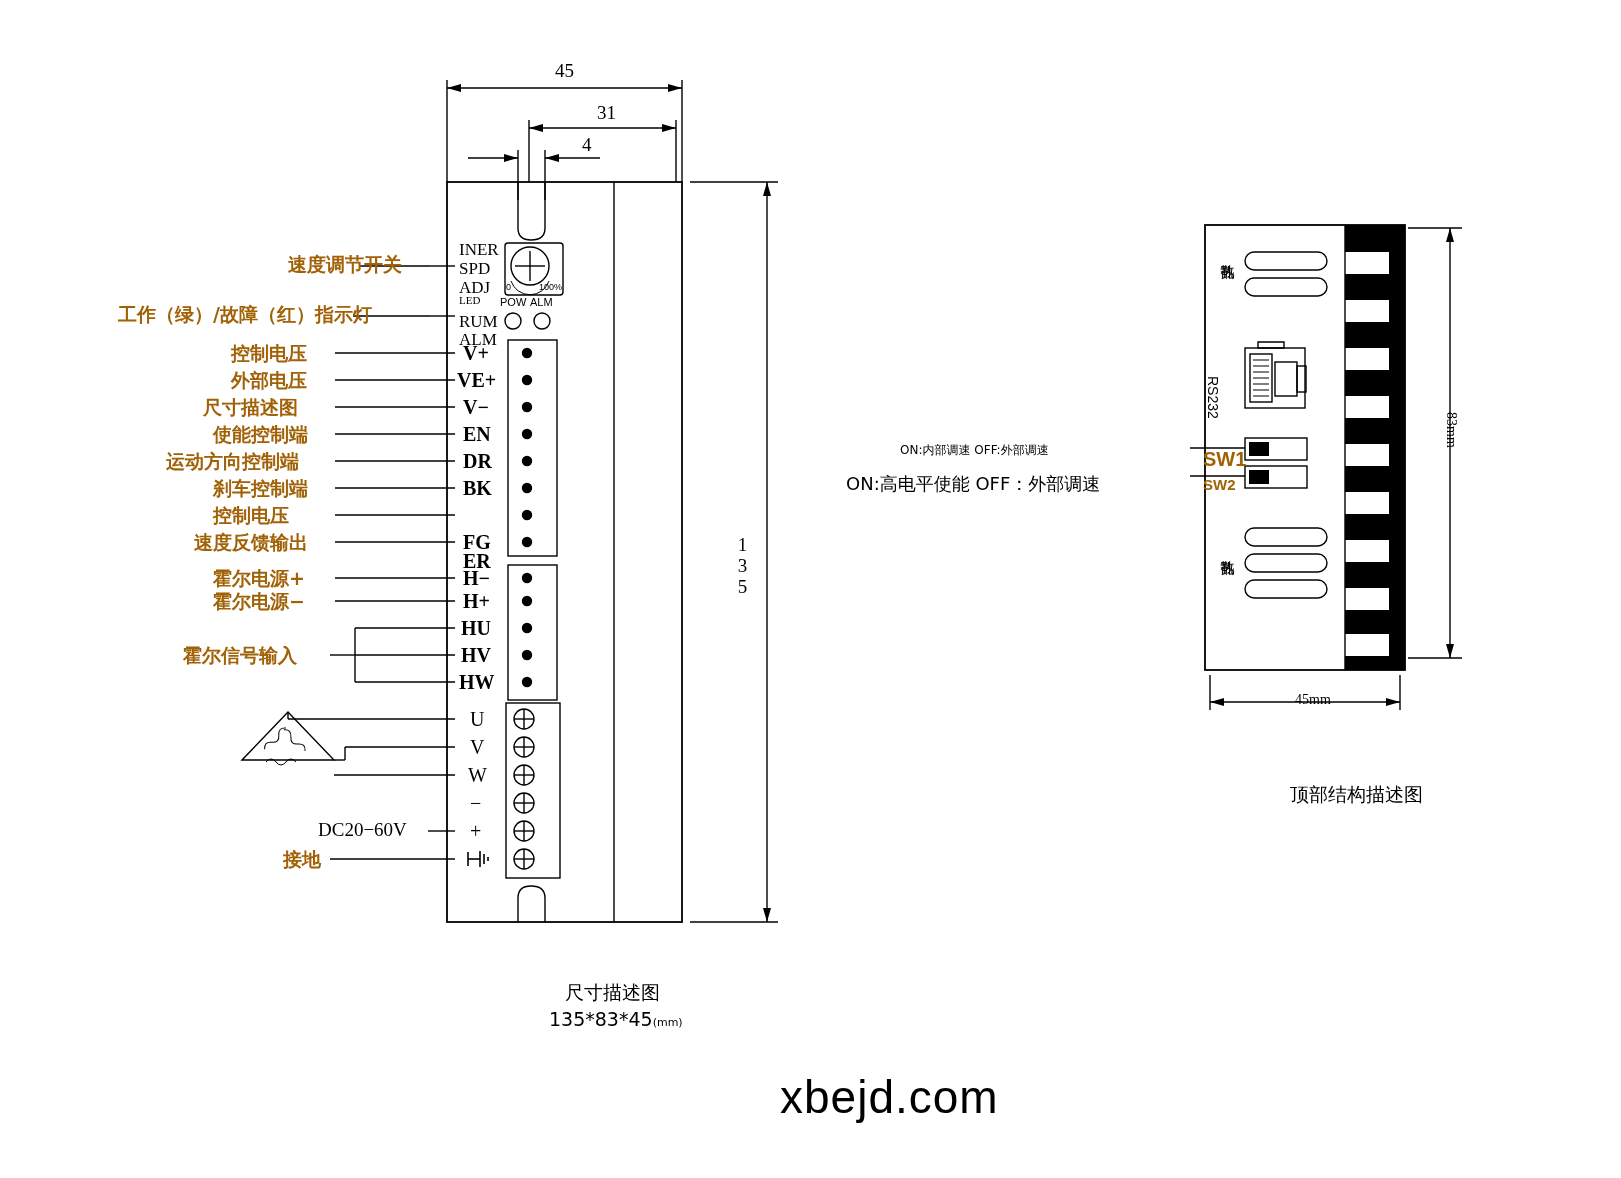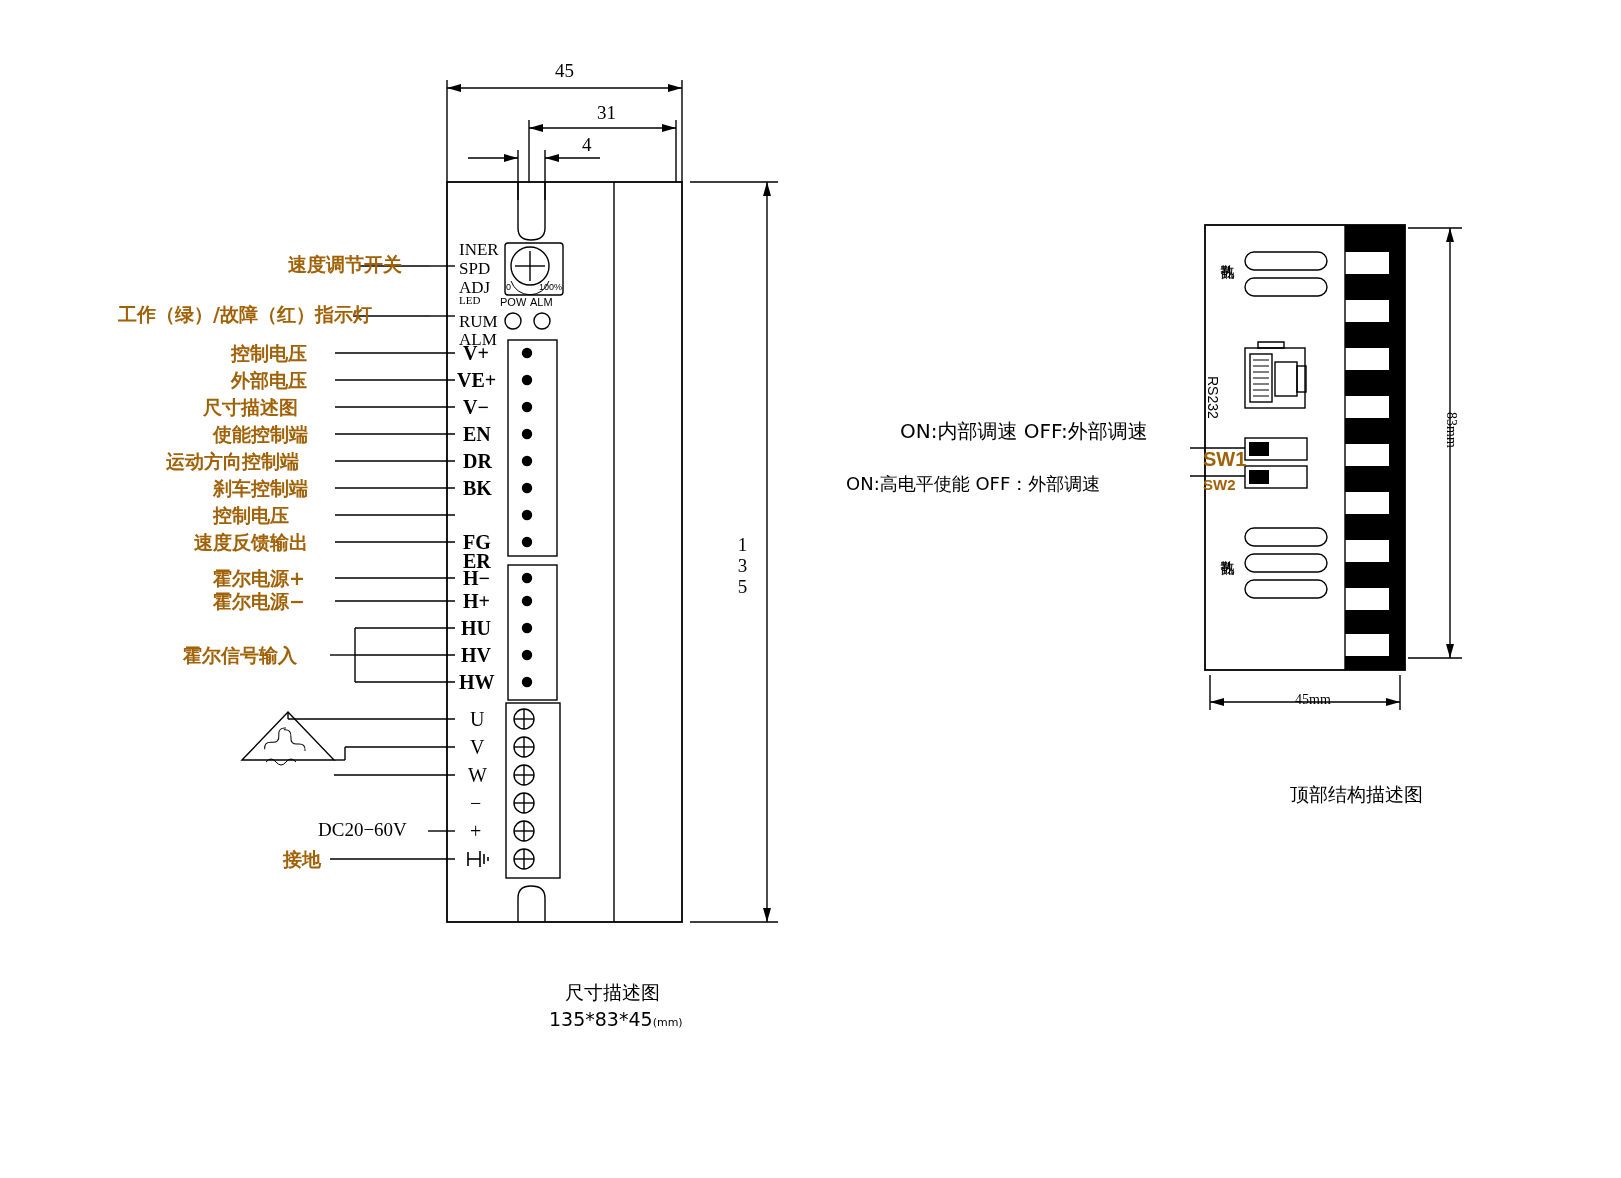--- a/index.html
+++ b/index.html
@@ -336,22 +336,23 @@
     </g>
   </svg>
 
   <div class="cn vert" style="position:absolute; left:1219px; top:254px; font-size:14px;">散热孔</div>
   <div class="cn vert" style="position:absolute; left:1219px; top:550px; font-size:14px;">散热孔</div>
   <div style="position:absolute; left:1205px; top:376px; font-family:'Liberation Sans',sans-serif; font-size:14px; writing-mode:vertical-rl;">RS232</div>
 
   <div class="lbl" style="left:1203px; top:448px; font-size:20px;">SW1</div>
   <div class="lbl" style="left:1203px; top:476px; font-size:15px;">SW2</div>
 
-  <div class="cn" style="position:absolute; left:900px; top:418px; font-family:'DejaVu Sans',sans-serif; font-size:20px; white-space:nowrap;">ON:内部调速  OFF:外部调速</div>
+  <div class="cn" style="position:absolute; left:900px; top:442px; font-family:'DejaVu Sans',sans-serif; font-size:12px; white-space:nowrap;">ON:内部调速  OFF:外部调速</div>
   <div class="cn" style="position:absolute; left:846px; top:472px; font-family:'DejaVu Sans',sans-serif; font-size:18px; white-space:nowrap;">ON:高电平使能  OFF：外部调速</div>
 
   <div class="dim" style="left:1443px; top:412px; font-size:14px; writing-mode:vertical-rl;">83mm</div>
   <div class="dim" style="left:1295px; top:692px; font-size:14px;">45mm</div>
 
   <div class="caption" style="left:1290px; top:782px;">顶部结构描述图</div>
 
+  <div class="watermark" style="left:780px; top:1070px;">xbejd.com</div>
 
 </div>
 
 </body></html>

